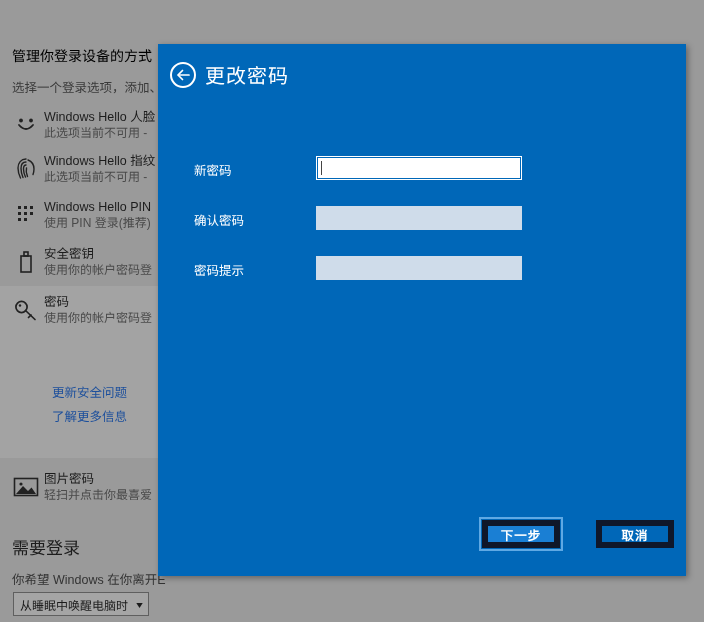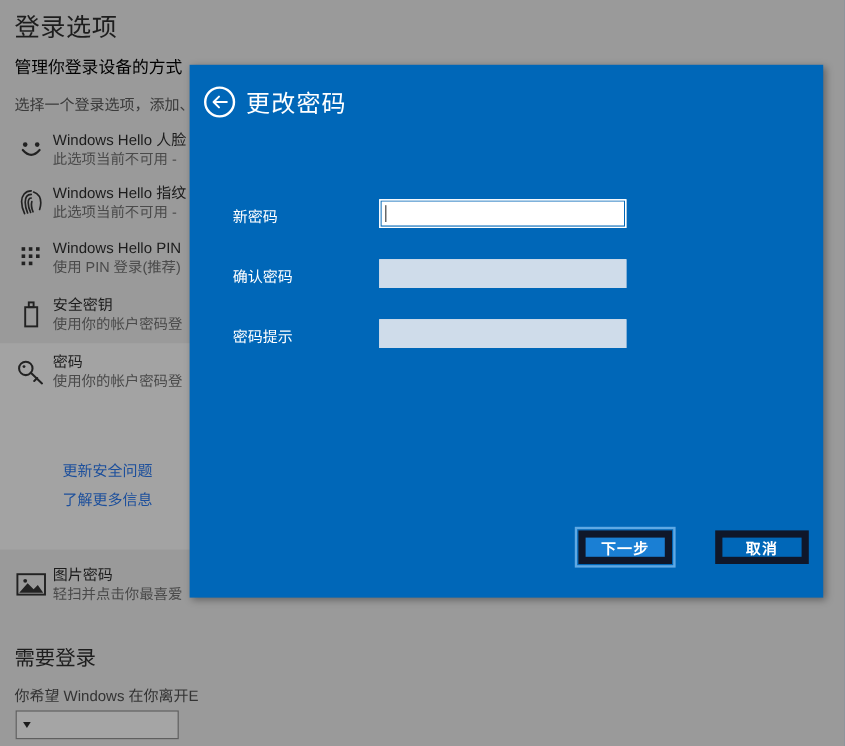--- a/index.html
+++ b/index.html
@@ -150,23 +150,23 @@
   .chev {
     font-size: 10px;
     color: #1b1b1b;
     transform: scaleX(1.3);
   }
 
   
   #change-password-dialog {
     position: absolute;
     left: 158px;
-    top: 54px;
+    top: 44px;
     width: 528px;
-    height: 444px;
+    height: 532px;
     background: #0067b8;
     box-shadow: 2px 2px 6px rgba(0,0,0,.35);
     box-sizing: border-box;
   }
   #dialog-header {
     position: absolute;
     left: 12px;
     top: 16px;
     display: flex;
     align-items: center;
@@ -263,21 +263,20 @@
     background: #1a7fd4;
     outline: 2px solid #5fa9e4;
     outline-offset: 1px;
   }
 </style>
 </head>
 <body>
 
 <div id="settings-page">
 
-  <div class="page-title">登录选项</div>
   <div class="page-subtitle">管理你登录设备的方式</div>
   <div class="page-desc">选择一个登录选项，添加、</div>
 
   <div id="password-block"></div>
 
   <div class="opt-row" style="top:108px;">
     <div class="opt-icon">
       <svg width="22" height="18" viewBox="0 0 22 18">
         <circle cx="6" cy="4.5" r="1.9" fill="#222"></circle>
         <circle cx="16" cy="4.5" r="1.9" fill="#222"></circle>
@@ -370,20 +369,21 @@
     <div class="opt-text">
       <div class="opt-title">图片密码</div>
       <div class="opt-sub">轻扫并点击你最喜爱</div>
     </div>
   </div>
 
   <div class="section-title">需要登录</div>
   <div class="section-desc">你希望 Windows 在你离开E</div>
 
   <div id="signin-required-select">
+    <span>从睡眠中唤醒电脑时</span>
     <span class="chev">▾</span>
   </div>
 </div>
 
 <div id="change-password-dialog">
 
   <div id="dialog-header">
     <div id="back-button">
       <svg width="14" height="12" viewBox="0 0 14 12">
         <path d="M13 6 H2.5" stroke="#fff" stroke-width="1.7" stroke-linecap="round"></path>

